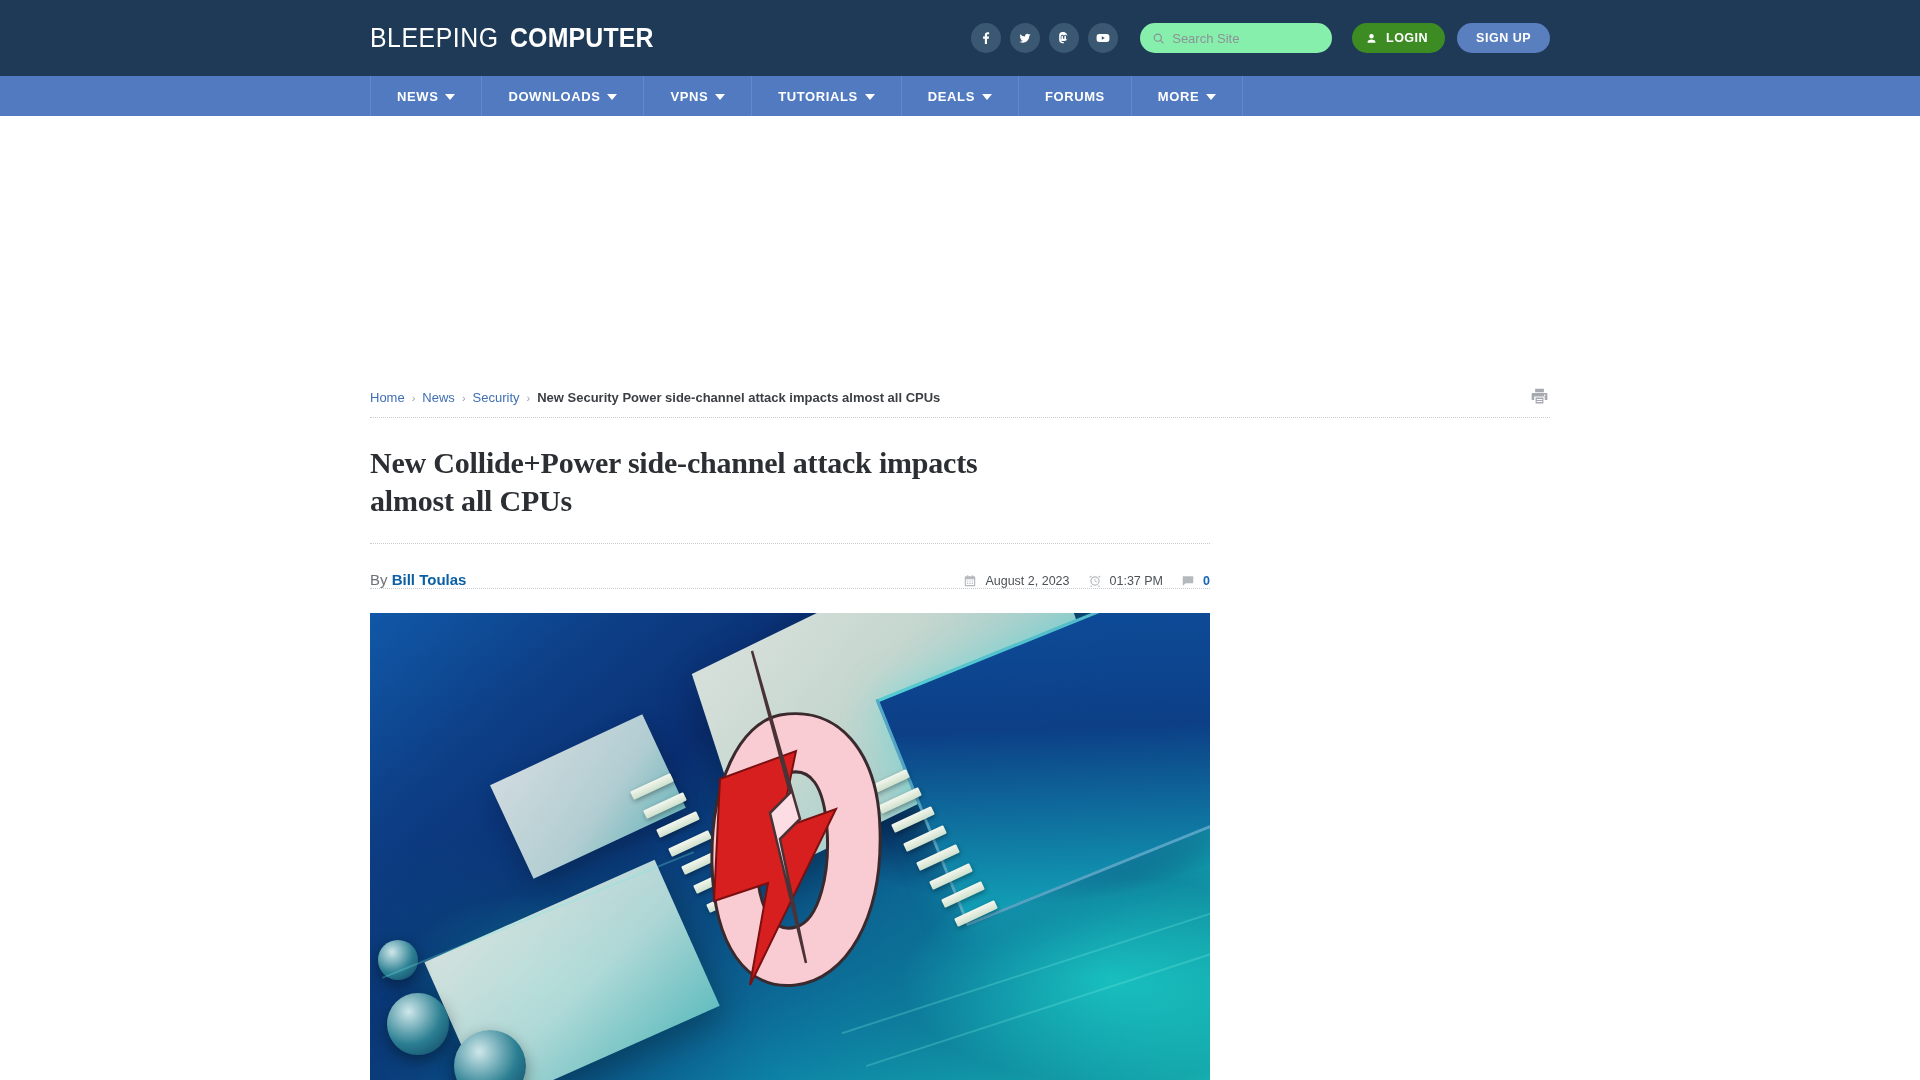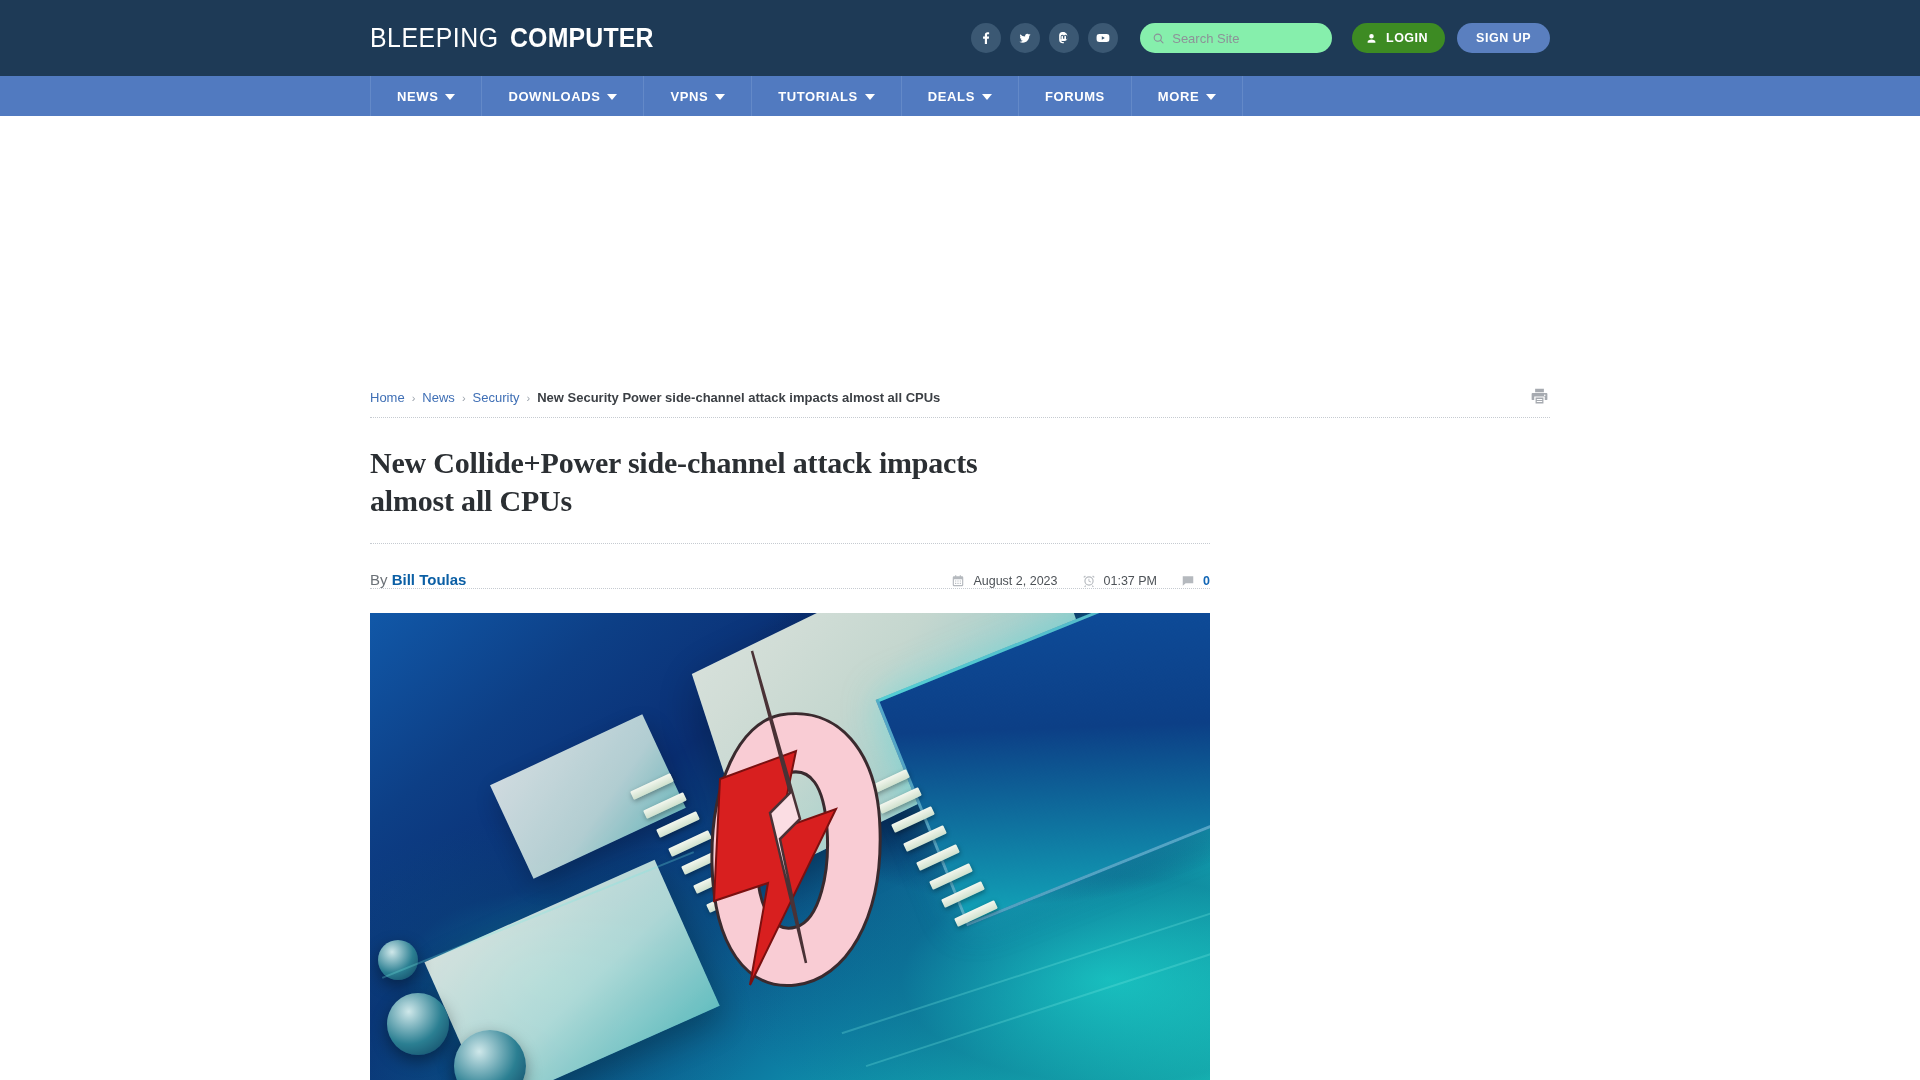--- a/index.html
+++ b/index.html
@@ -181,21 +181,21 @@
     display: flex; align-items: flex-end;
     height: 44px;
     width: 840px;
   }
   .byline-left { font-size: 15px; color: #6b7177; }
   .byline-left .author {
     color: #0b5fa5; font-weight: 700; text-decoration: none; cursor: pointer;
   }
   .byline-right {
     margin-left: auto;
-    display: flex; align-items: center; gap: 24px;
+    display: flex; align-items: center; gap: 18px;
     font-size: 12.5px; color: #4d5257;
   }
   .meta { display: flex; align-items: center; gap: 8px; }
   .meta svg { width: 14px; height: 14px; fill: #b5b9be; }
   .meta .count { color: #1266b5; font-weight: 700; }
 
   .hero {
     width: 840px;
     height: 470px;
     margin-top: 24px;

